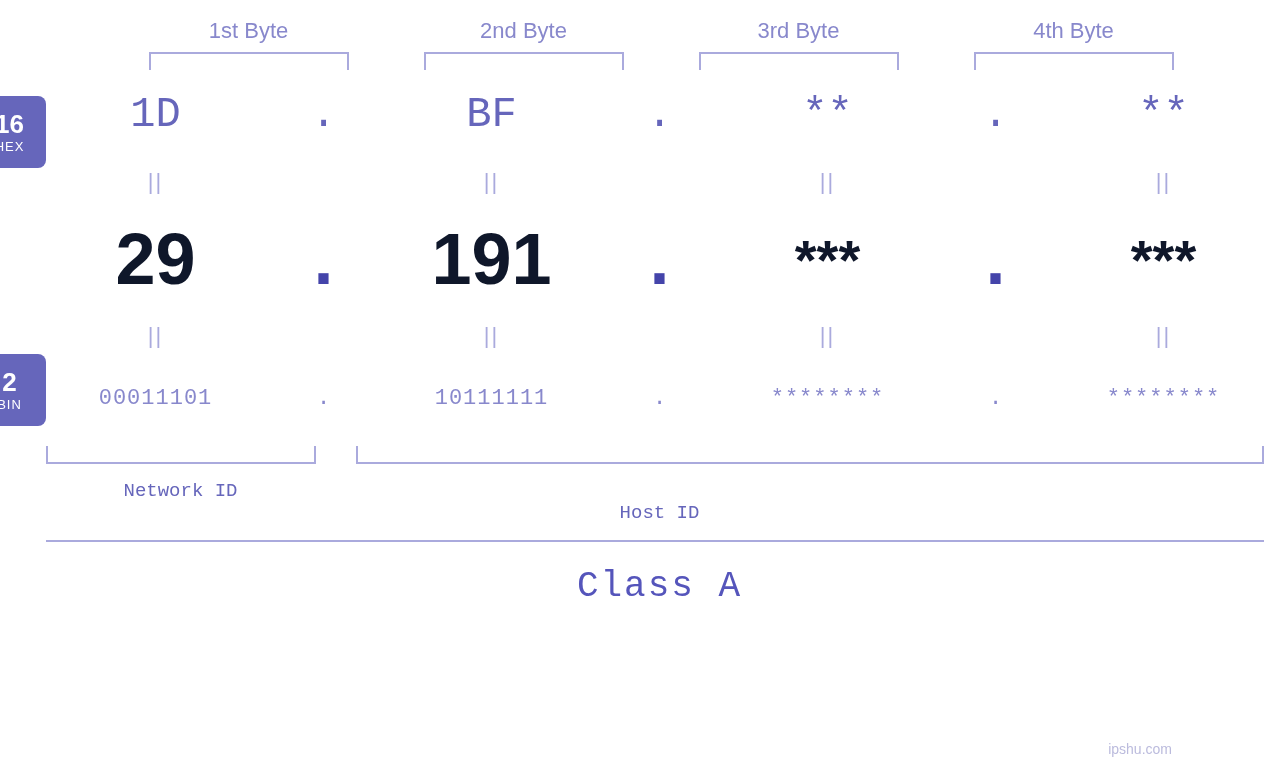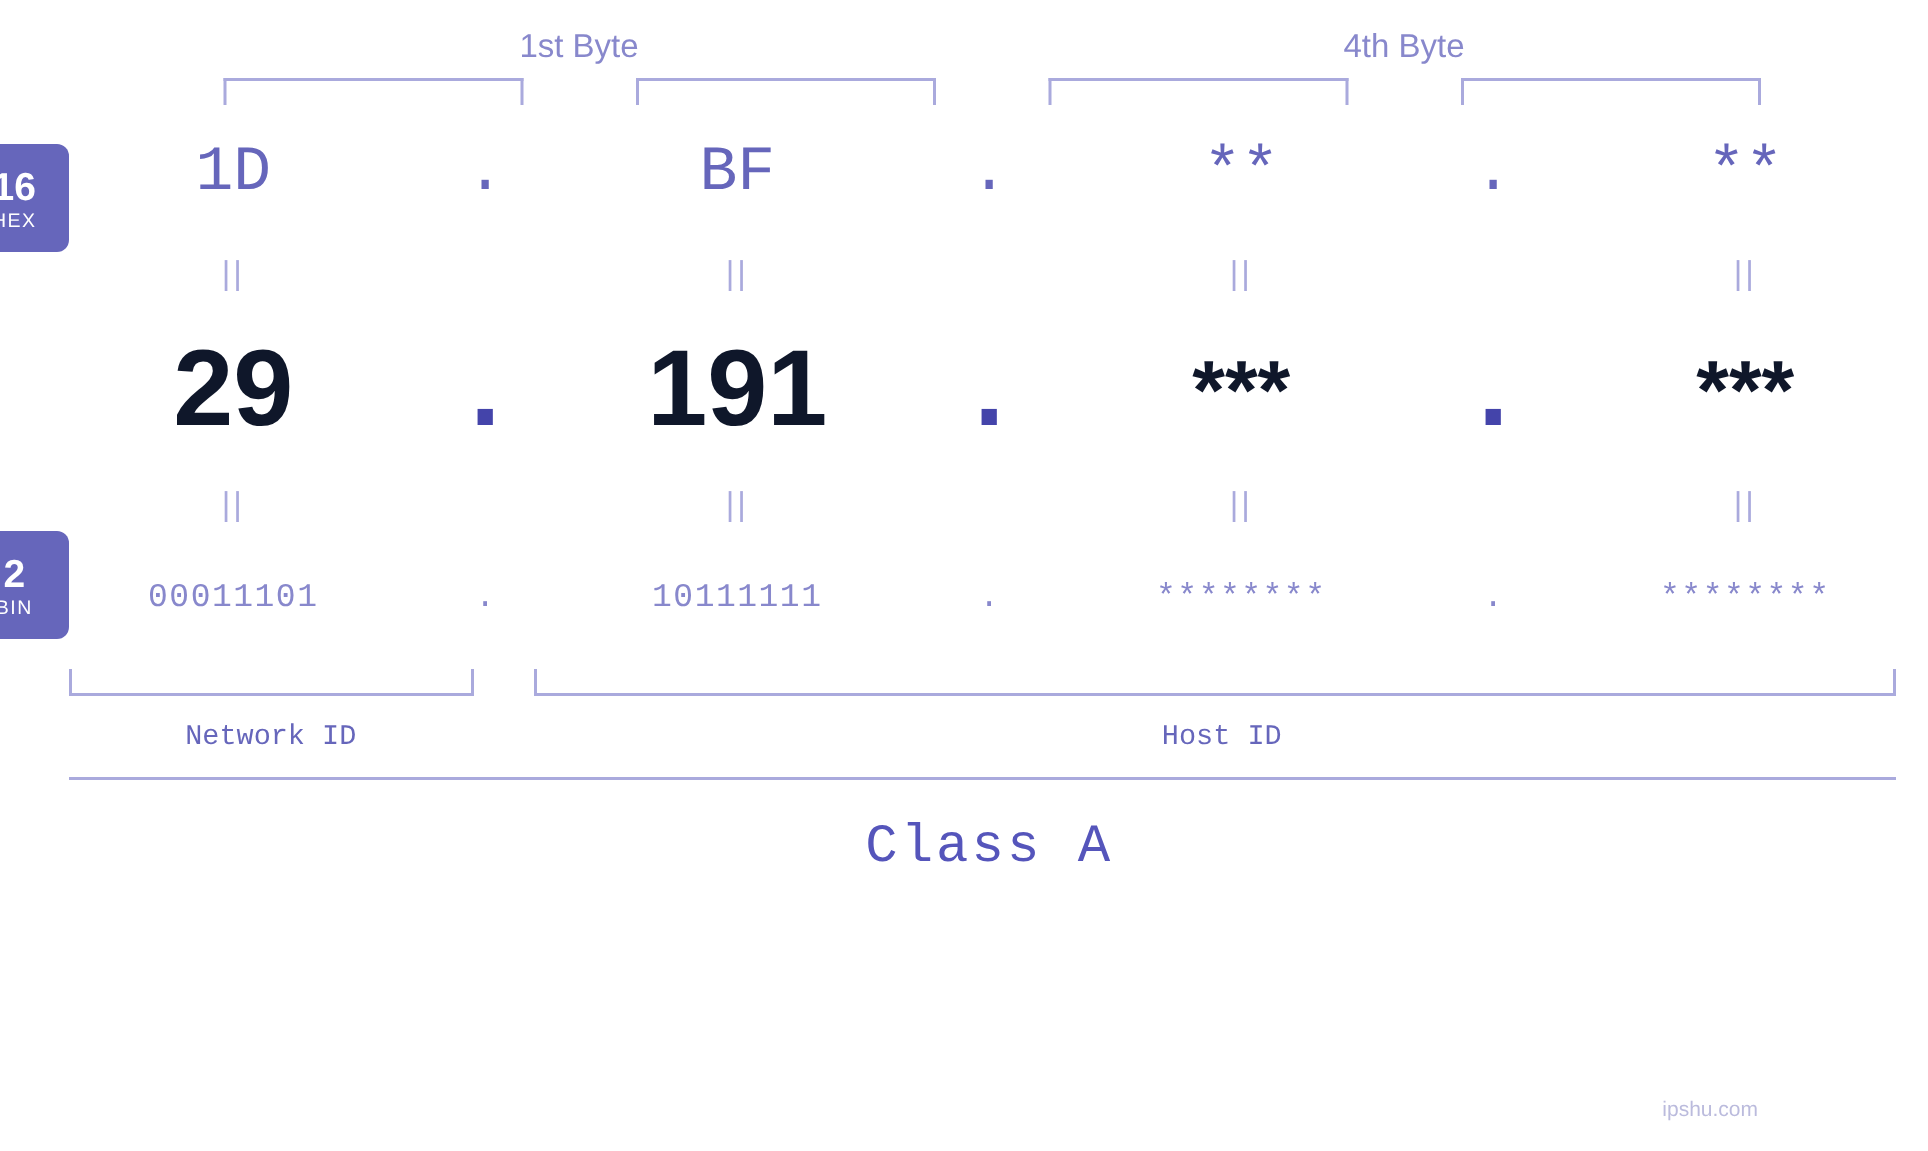--- a/index.html
+++ b/index.html
@@ -128,21 +128,21 @@
 
     .bin-dot {
       color: #8888cc;
       font-size: 22px;
       font-family: 'Courier New', monospace;
     }
 
     
     .watermark {
       position: absolute;
-      bottom: 20px;
+      bottom: 10px;
       right: 20px;
       color: #bbbbdd;
       font-size: 14px;
       font-family: Arial, sans-serif;
     }
 
     .full-main {
       display: flex;
       flex-direction: row;
       width: 1285px;
@@ -182,20 +182,22 @@
     .c { width: 220px; text-align: center; }
     .d { width: 50px; text-align: center; }
   </style>
 </head>
 <body>
 
 <div class="container">
 
   <div class="byte-headers">
     <div class="byte-label">1st Byte</div>
+    <div class="byte-label">2nd Byte</div>
+    <div class="byte-label">3rd Byte</div>
     <div class="byte-label">4th Byte</div>
   </div>
 
   <div class="top-brackets">
     <div class="bracket-top"></div>
     <div class="bracket-top"></div>
     <div class="bracket-top"></div>
     <div class="bracket-top"></div>
   </div>
 
@@ -319,21 +321,21 @@
         </div>
       </div>
 
       <div style="position:relative; height:30px; width:100%; margin-top:8px;">
 
         <div style="position:absolute; left:0; width:270px; height:18px; border-bottom:2px solid #aaaadd; border-left:2px solid #aaaadd; border-right:2px solid #aaaadd;"></div>
 
         <div style="position:absolute; left:310px; right:10px; height:18px; border-bottom:2px solid #aaaadd; border-left:2px solid #aaaadd; border-right:2px solid #aaaadd;"></div>
       </div>
 
-      <div style="display:flex; flex-direction:row; width:100%; margin-top:4px;">
+      <div style="display:flex; flex-direction:column; width:100%; margin-top:4px;">
         <div style="width:270px; text-align:center;">
           <span style="color:#6666bb; font-size:19px; font-family:'Courier New',monospace;">Network ID</span>
         </div>
         <div style="width:40px;"></div>
         <div style="flex:1; text-align:center;">
           <span style="color:#6666bb; font-size:19px; font-family:'Courier New',monospace;margin-top:17px;">Host ID</span>
         </div>
       </div>
 
       <div style="width:calc(100% - 10px); border-bottom:2px solid #aaaadd; margin-top:16px;"></div>

